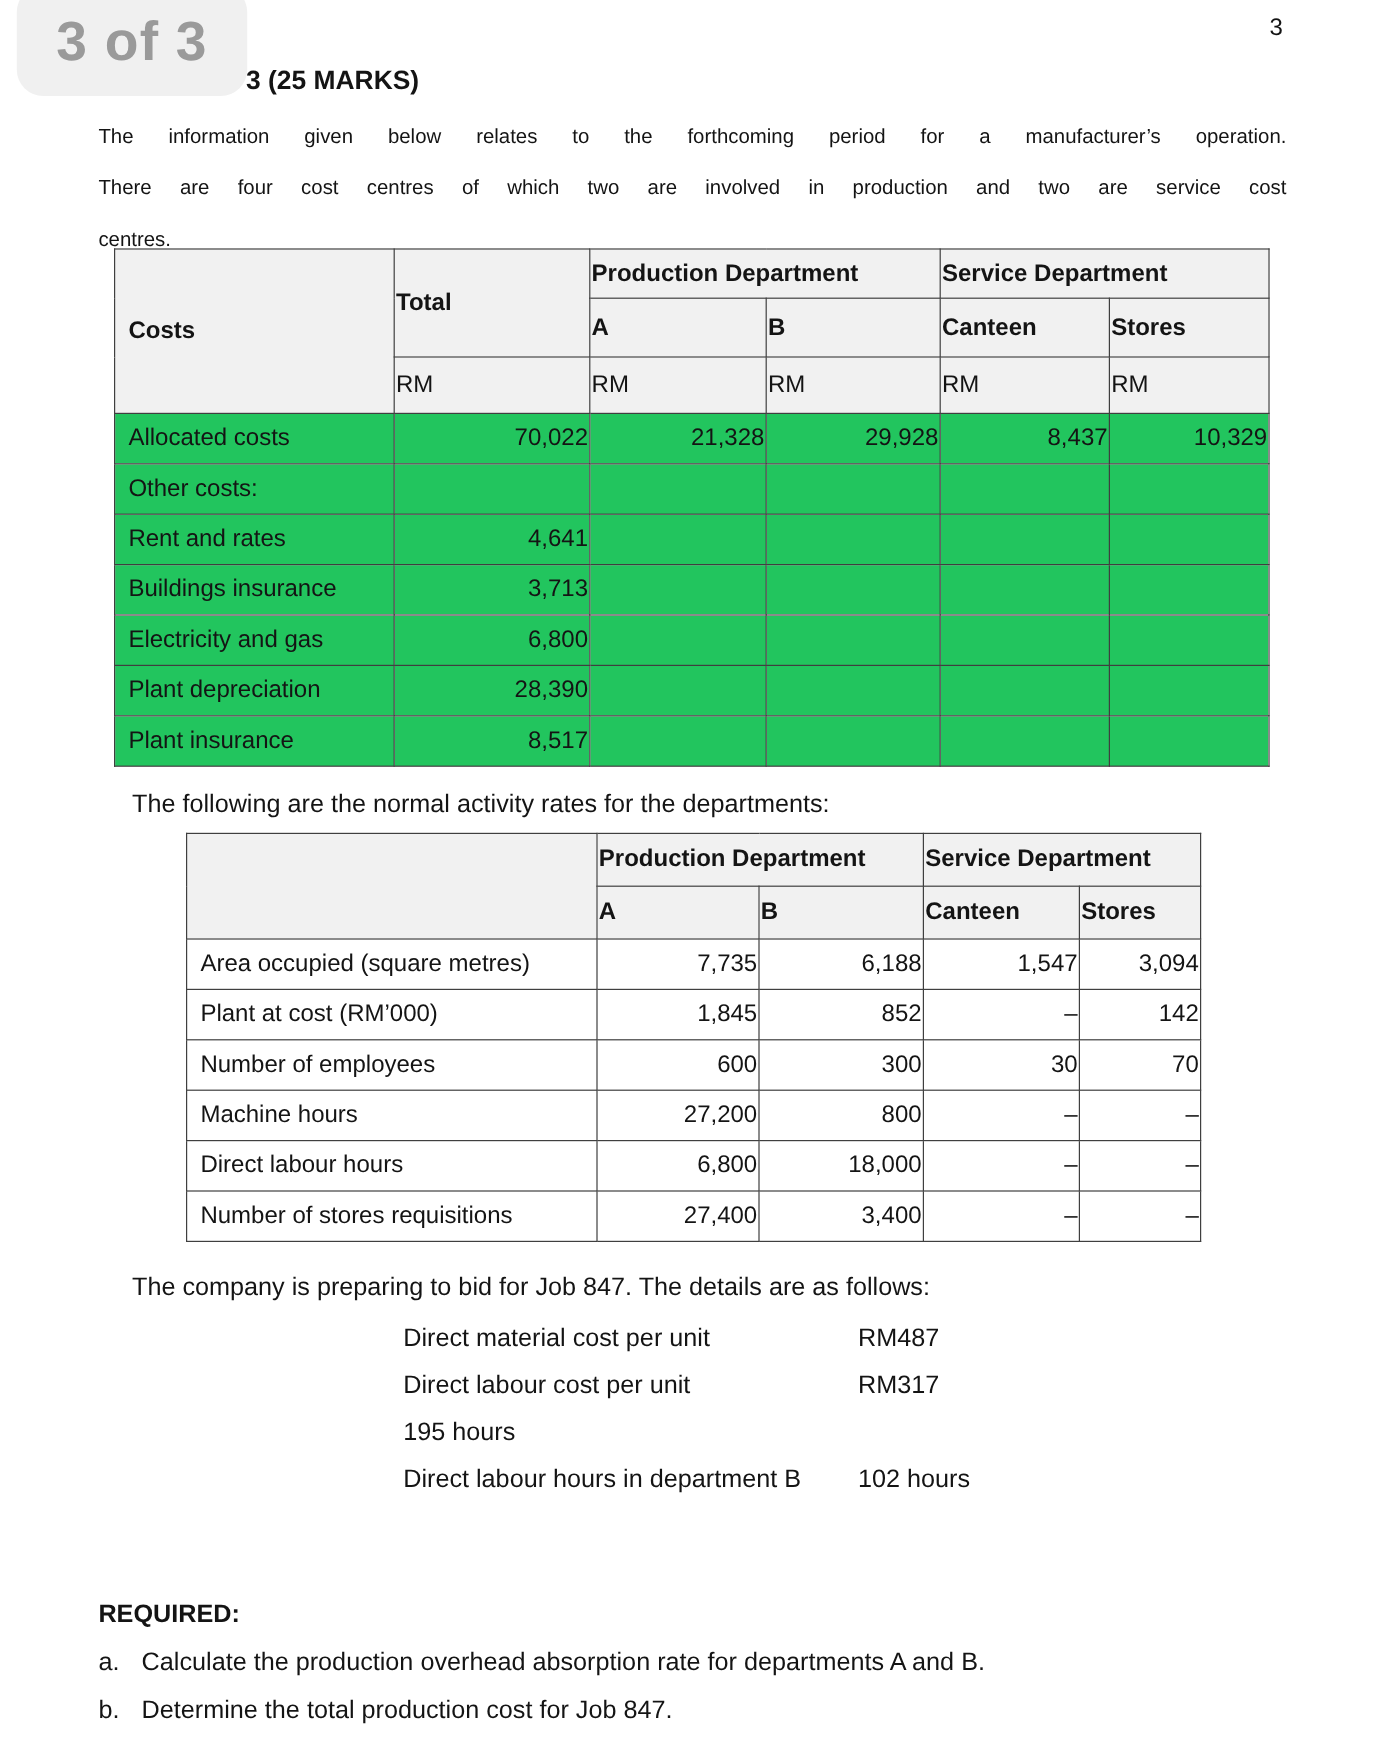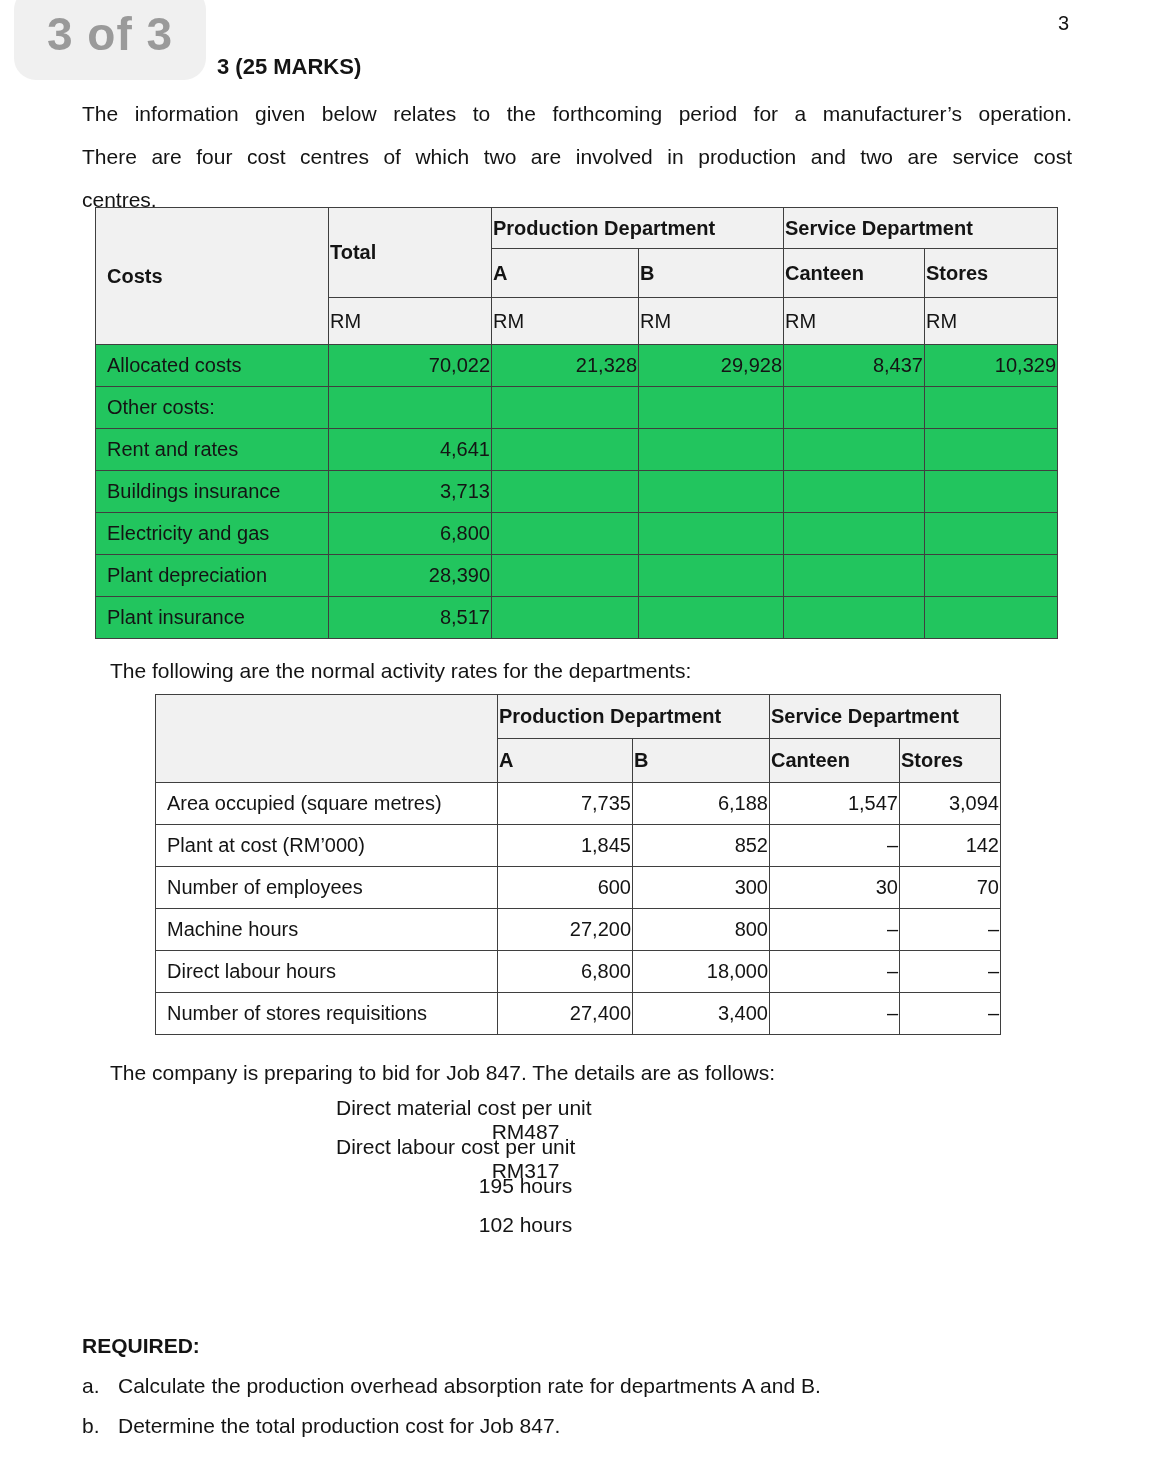--- a/index.html
+++ b/index.html
@@ -41,28 +41,27 @@
     font-size: 20px;
   }
 
   
   .question-heading {
     position: absolute;
     left: 205px;
     top: 54px;
     font-size: 22px;
     font-weight: bold;
-    margin-left: 12px;
   }
   .intro-para {
     position: absolute;
     left: 82px;
     top: 92px;
     width: 990px;
-    font-size: 21px;
+    font-size: 17px;
     line-height: 43px;
   }
   .intro-para .jline { text-align: justify; text-align-last: justify; }
   .intro-para .lline { text-align: left; }
 
   .caption {
     position: absolute;
     font-size: 21px;
     margin-left: 28px;
   }
@@ -100,21 +99,21 @@
   .activity-table .hr2 td { height: 41px; }
   .activity-table tbody td { height: 39px; background: #ffffff; }
 
   
   .job-details {
     position: absolute;
     left: 336px;
     top: 1096px;
     font-size: 21px;
   }
-  .job-row { height: 39px; display: flex; align-items: center; flex-direction: column; }
+  .job-row { height: 39px; display: flex; align-items: center; }
   .job-label { display: inline-block; width: 379px; }
   .job-value { display: inline-block; }
 
   
   .required-title {
     position: absolute;
     left: 82px;
     top: 1334px;
     font-size: 21px;
     font-weight: bold;
@@ -310,20 +309,21 @@
     <span class="job-value">RM487</span>
   </div>
   <div class="job-row">
     <span class="job-label">Direct labour cost per unit</span>
     <span class="job-value">RM317</span>
   </div>
   <div class="job-row">
     <span class="job-value">195 hours</span>
   </div>
   <div class="job-row">
+    <span class="job-label">Direct labour hours in department B</span>
     <span class="job-value">102 hours</span>
   </div>
 </div>
 
 <div class="required-title">REQUIRED:</div>
 <div class="required-list">
   <div class="req-row">
     <span class="req-letter">a.</span>
     <span class="req-text">Calculate the production overhead absorption rate for departments A and B.</span>
   </div>

